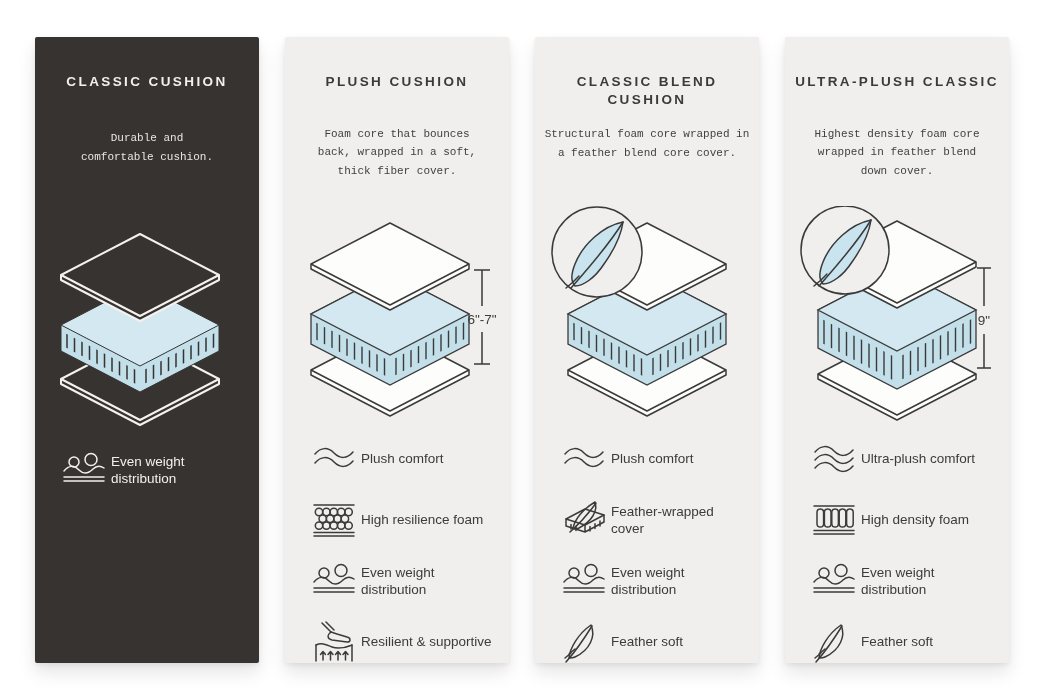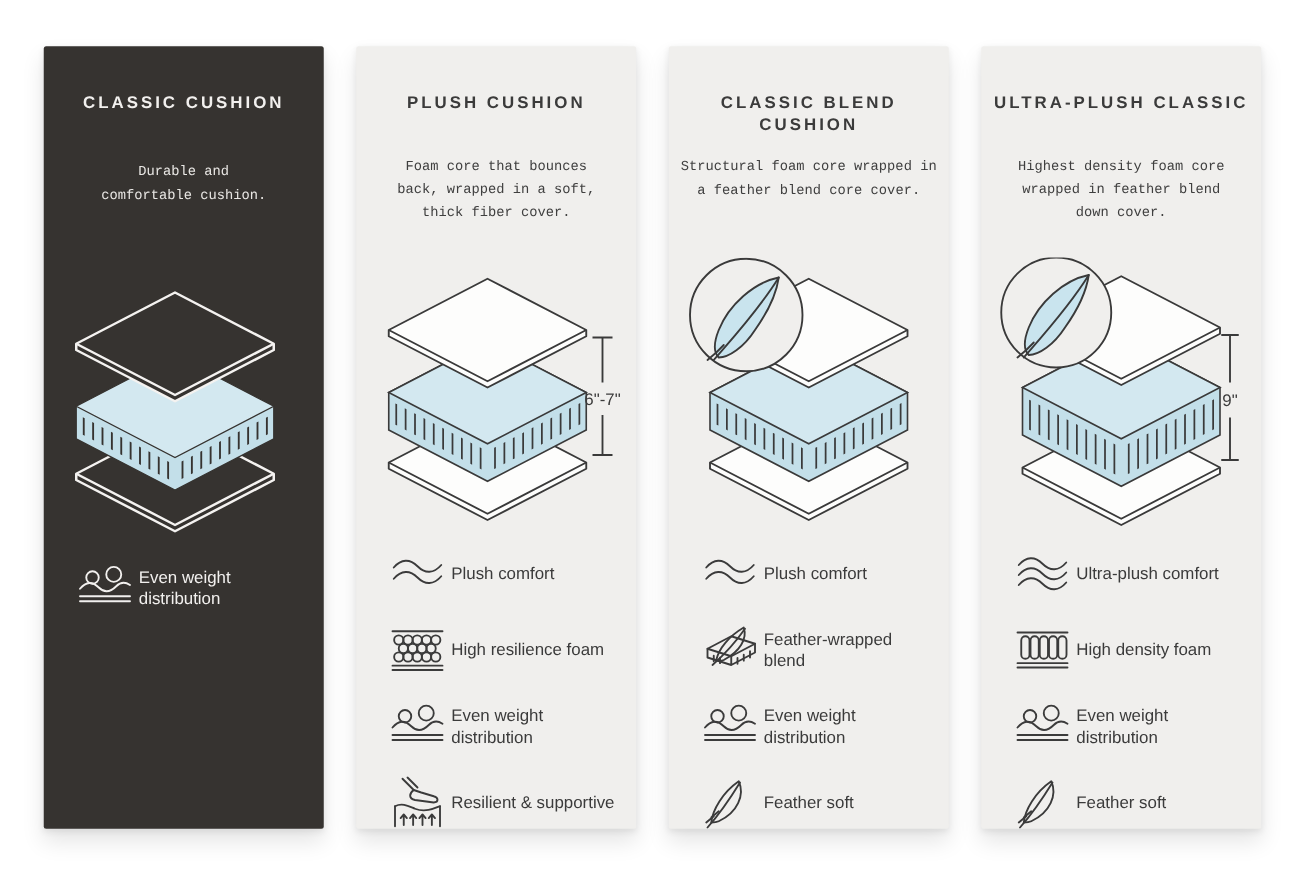--- a/index.html
+++ b/index.html
@@ -228,21 +228,21 @@
       <li class="feature">
         <span class="ficon">
           <svg viewBox="0 0 46 42">
             <path d="M5,20 L24,10 L43,16 L24,26 Z"></path>
             <path d="M5,20 L5,27 L24,33 L24,26 M24,33 L43,23 L43,16"></path>
             <path d="M10,25.6 L10,30 M15,27.2 L15,31.5 M29,27.4 L29,32 M34,24.7 L34,29.5 M39,22 L39,27"></path>
             <path d="M12,29 C14,20 22,10 34,3 C37,12 31,22 18,29 C16,30 14,30 12,29 Z"></path>
             <path d="M9,33 C18,25 28,14 35,4"></path>
           </svg>
         </span>
-        <span class="flabel">Feather-wrapped blend</span>
+        <span class="flabel">Feather-wrapped cover</span>
       </li>
       <li class="feature">
         <span class="ficon">
           <svg viewBox="0 0 46 42">
             <circle cx="13" cy="13" r="5"></circle>
               <circle cx="30" cy="10.5" r="6"></circle>
             <path d="M3,22 C8,16 13,16 18,21 C23,26 28,24 32,20 C36,16 40,17 43,19"></path>
             <path d="M3,28 L43,28 M3,32 L43,32"></path>
           </svg>
         </span>

